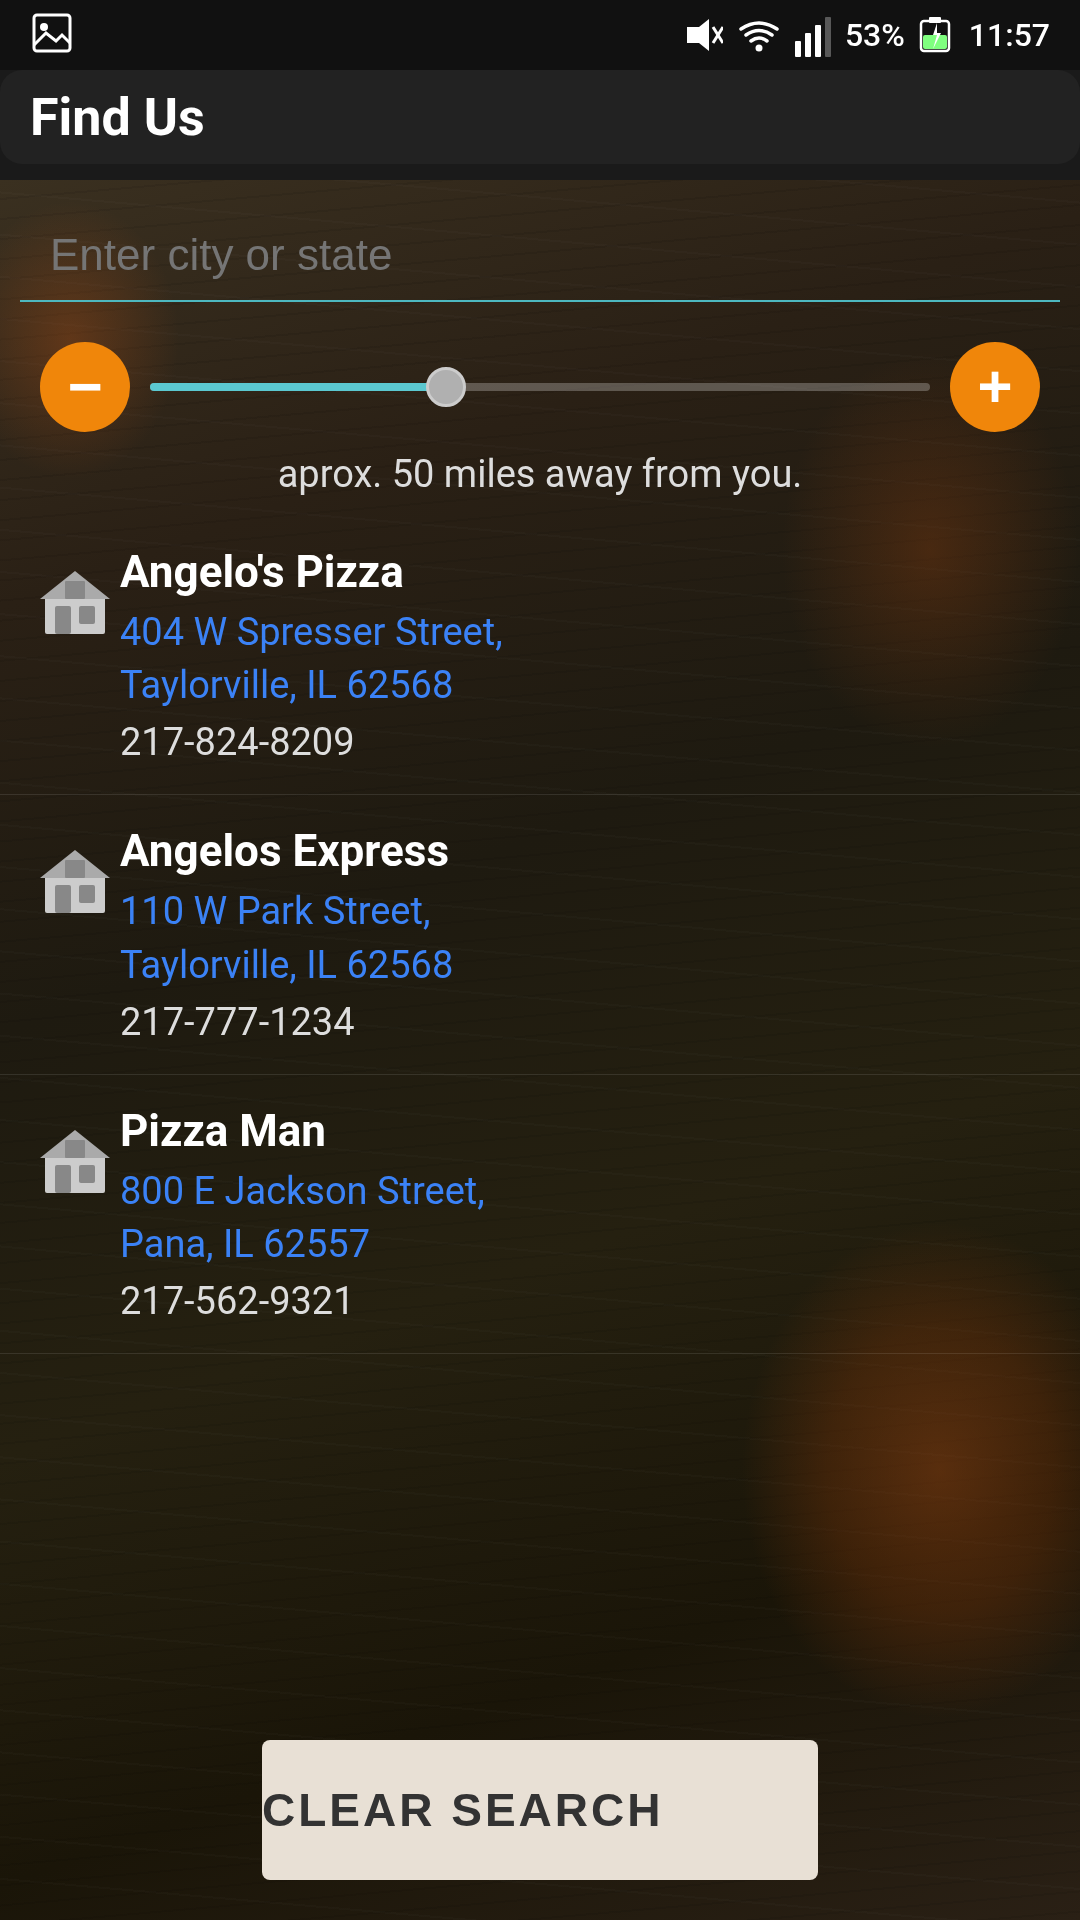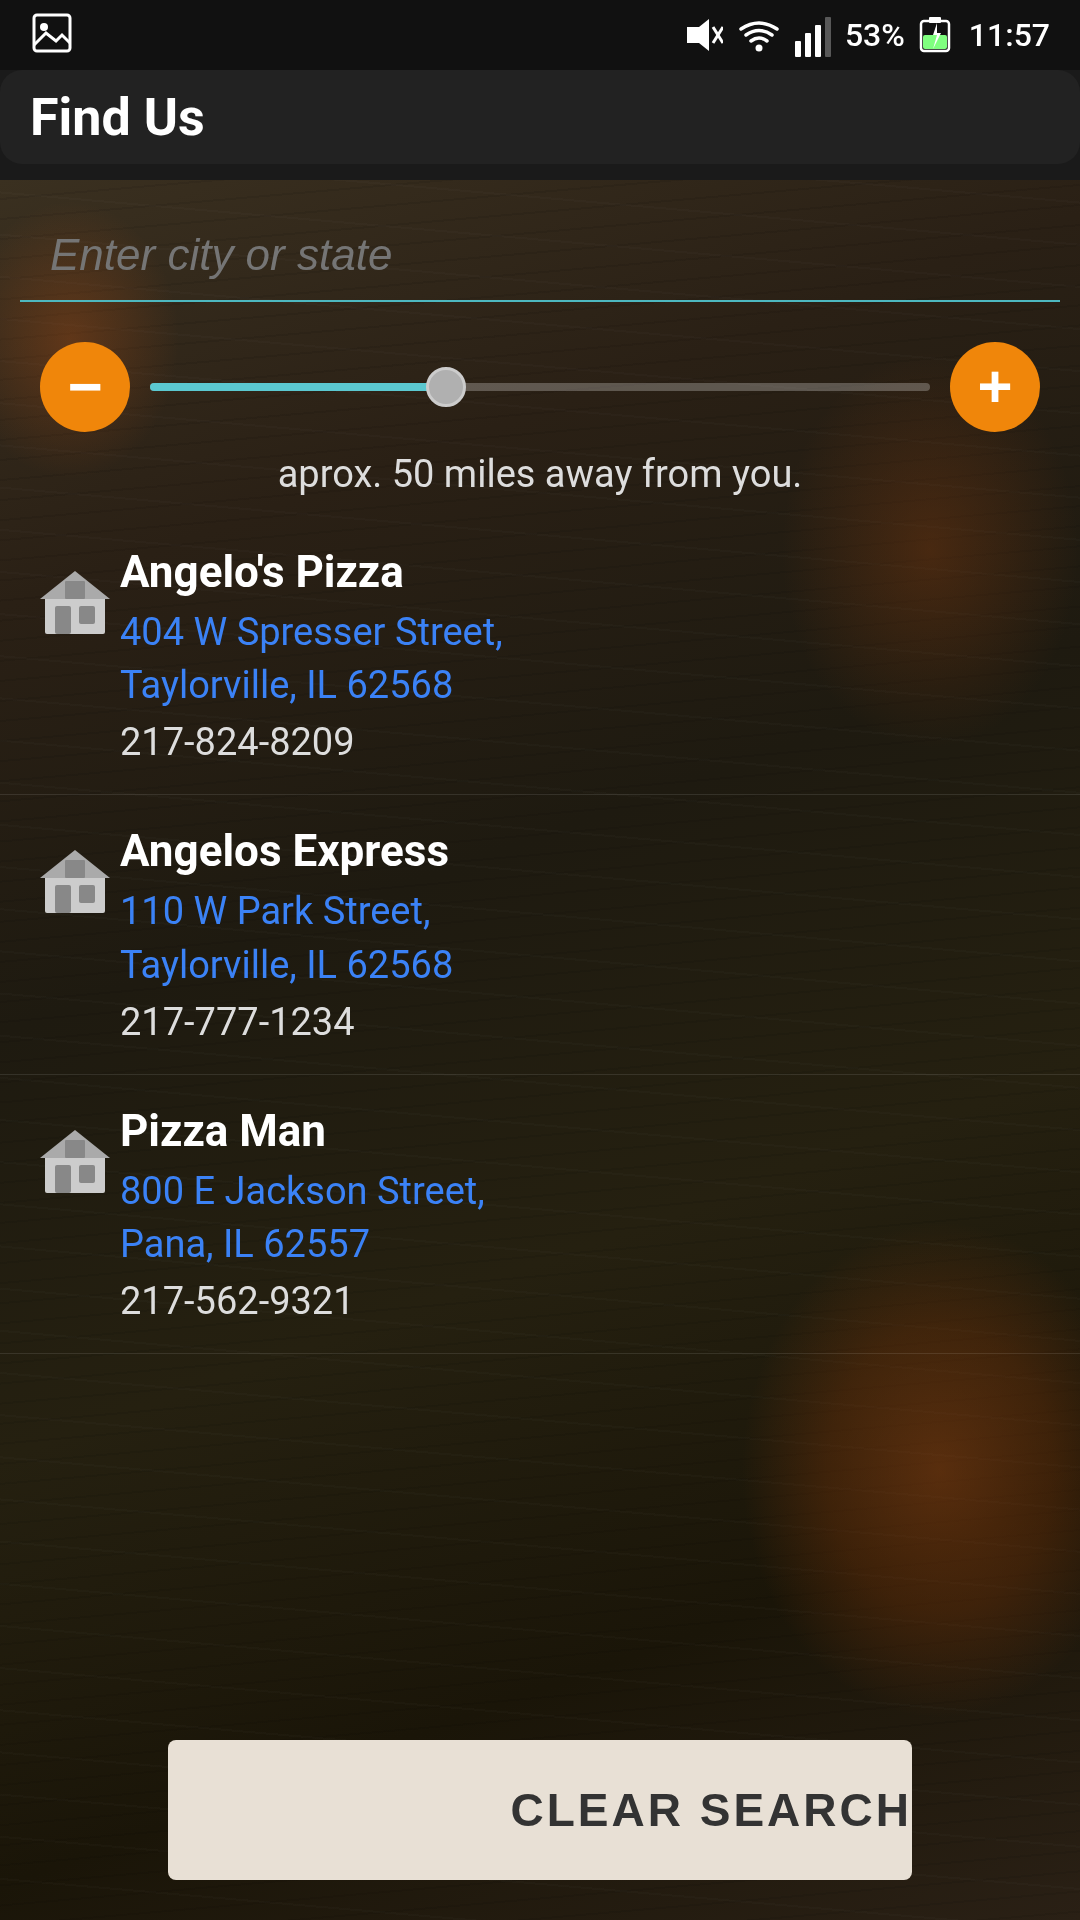--- a/index.html
+++ b/index.html
@@ -148,21 +148,20 @@
       margin: 20px 20px 0 20px;
     }
 
     .search-input {
       width: 100%;
       background: transparent;
       border: none;
       outline: none;
       color: #fdba74;
       font-size: 44px;
-      font-style: italic;
     }
 
     
     .slider-container {
       display: flex;
       align-items: center;
       padding: 40px 40px 10px 40px;
       gap: 20px;
     }
 
@@ -271,28 +270,28 @@
     }
 
     .location-phone {
       color: #ddd;
       font-size: 38px;
     }
 
     
     .clear-search-btn {
       margin: 30px auto 40px auto;
-      width: 744px;
+      width: 556px;
       height: 140px;
       background: #e8e0d5;
       border: none;
       border-radius: 8px;
       display: flex;
       align-items: center;
-      justify-content: flex-end;
+      justify-content: flex-start;
       cursor: pointer;
       flex-shrink: 0;
     }
 
     .clear-search-label {
       color: #333;
       font-size: 46px;
       font-weight: bold;
       letter-spacing: 3px;
     }

